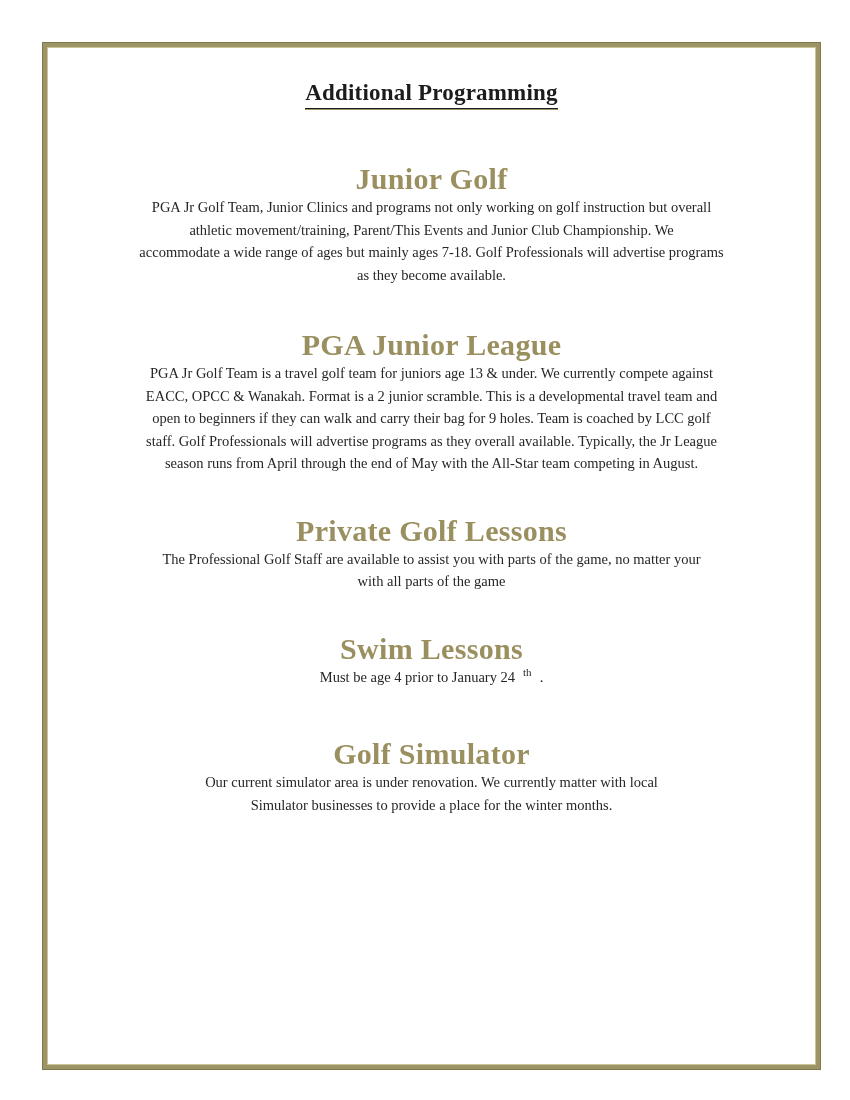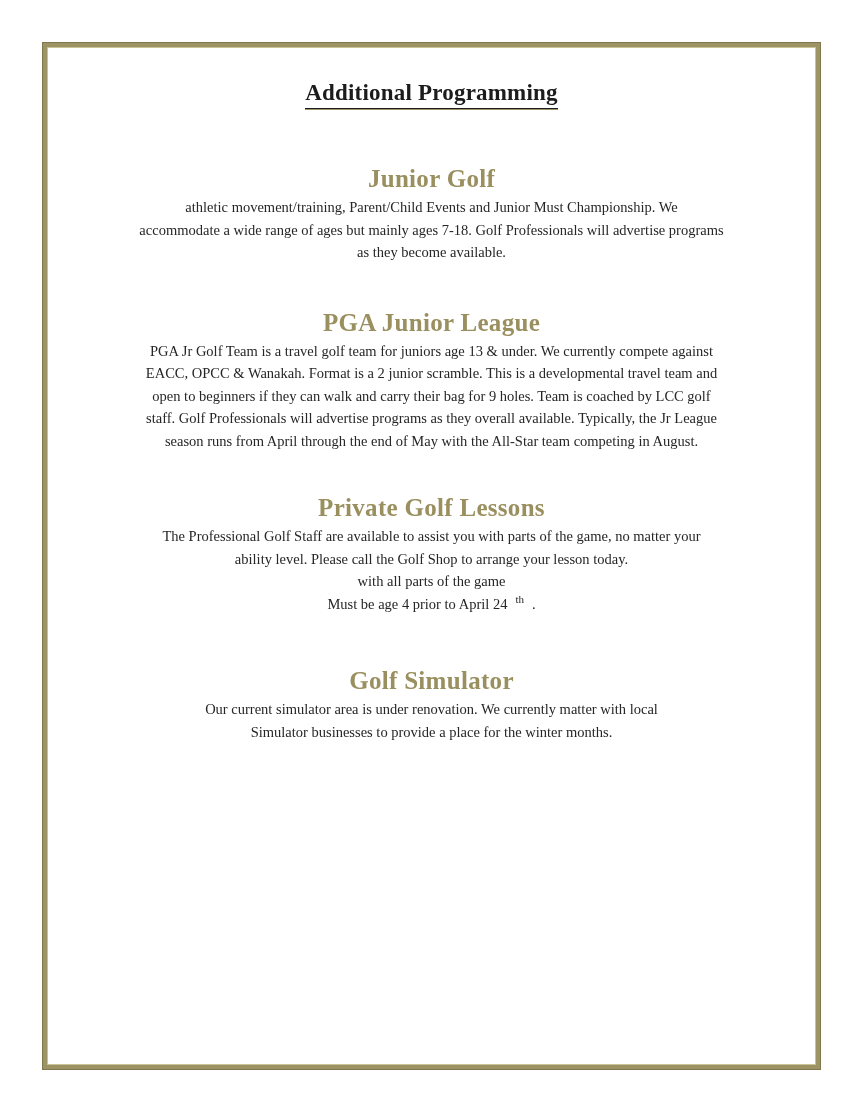--- a/index.html
+++ b/index.html
@@ -46,21 +46,21 @@
     color: var(--title-text);
     letter-spacing: 0.2px;
   }
   .doc-title .underlined {
     display: inline-block;
     padding-bottom: 1px;
     border-bottom: 1px solid var(--border-gold);
     box-shadow: inset 0 -1px 0 var(--title-text);
   }
   .section-heading {
-    font-size: 25px;
+    font-size: 30px;
     font-weight: bold;
     line-height: 26px;
     margin-bottom: 6px;
     color: var(--heading-gold);
     letter-spacing: 0.3px;
   }
   .section-heading.mt-junior    { margin-top: 52px; }
   .section-heading.mt-pga       { margin-top: 48px; text-align: center; }
   .section-heading.mt-private   { margin-top: 45px; }
   .section-heading.mt-swim      { margin-top: 45px; }
@@ -84,49 +84,50 @@
 
 <div class="content">
 
   <div class="doc-title">
     <span class="underlined">Additional Programming</span>
   </div>
 
   <div>
     <div class="section-heading mt-junior">Junior Golf</div>
     <div class="para">
-      <div class="line">athletic movement/training, Parent/Child Events and Junior Must Championship. We</div>
+      <div class="line">PGA Jr Golf Team, Junior Clinics and programs not only working on golf instruction but overall</div>
+      <div class="line">athletic movement/training, Parent/This Events and Junior Club Championship. We</div>
       <div class="line">accommodate a wide range of ages but mainly ages 7-18. Golf Professionals will advertise programs</div>
       <div class="line">as they become available.</div>
     </div>
   </div>
 
   <div>
     <div class="section-heading mt-pga">PGA Junior League</div>
     <div class="para">
       <div class="line">PGA Jr Golf Team is a travel golf team for juniors age 13 &amp; under. We currently compete against</div>
       <div class="line">EACC, OPCC &amp; Wanakah. Format is a 2 junior scramble. This is a developmental travel team and</div>
       <div class="line">open to beginners if they can walk and carry their bag for 9 holes. Team is coached by LCC golf</div>
       <div class="line">staff. Golf Professionals will advertise programs as they overall available. Typically, the Jr League</div>
       <div class="line">season runs from April through the end of May with the All-Star team competing in August.</div>
     </div>
   </div>
 
   <div>
     <div class="section-heading mt-private">Private Golf Lessons</div>
     <div class="para">
       <div class="line">The Professional Golf Staff are available to assist you with parts of the game, no matter your</div>
-      <div class="line">ability level. Please call the Golf Shop to arrange your lesson today.</div>
       <div class="line">with all parts of the game</div>
     </div>
   </div>
 
   <div>
+    <div class="section-heading mt-swim">Swim Lessons</div>
     <div class="para">
-      <div class="line"><span>Must be age 4 prior to April 24</span><sup class="ord">th</sup><span>.</span></div>
+      <div class="line"><span>Must be age 4 prior to January 24</span><sup class="ord">th</sup><span>.</span></div>
     </div>
   </div>
 
   <div>
     <div class="section-heading mt-simulator">Golf Simulator</div>
     <div class="para">
       <div class="line">Our current simulator area is under renovation. We currently matter with local</div>
       <div class="line">Simulator businesses to provide a place for the winter months.</div>
     </div>
   </div>

